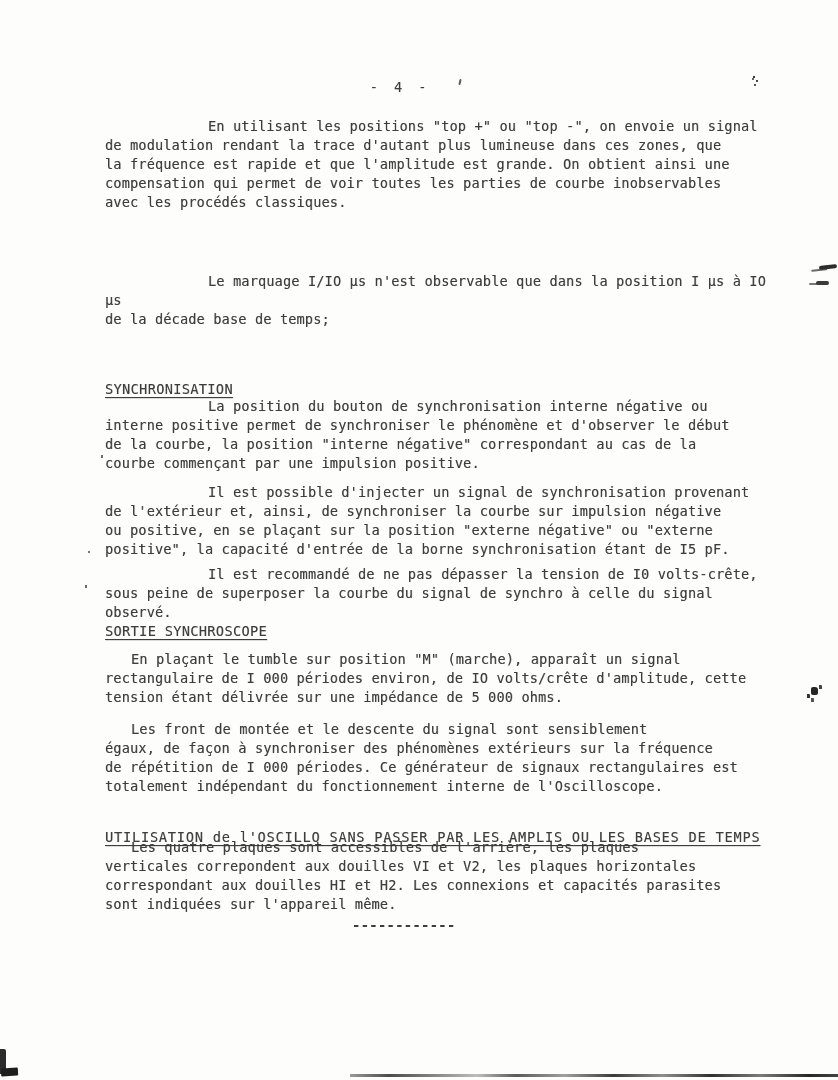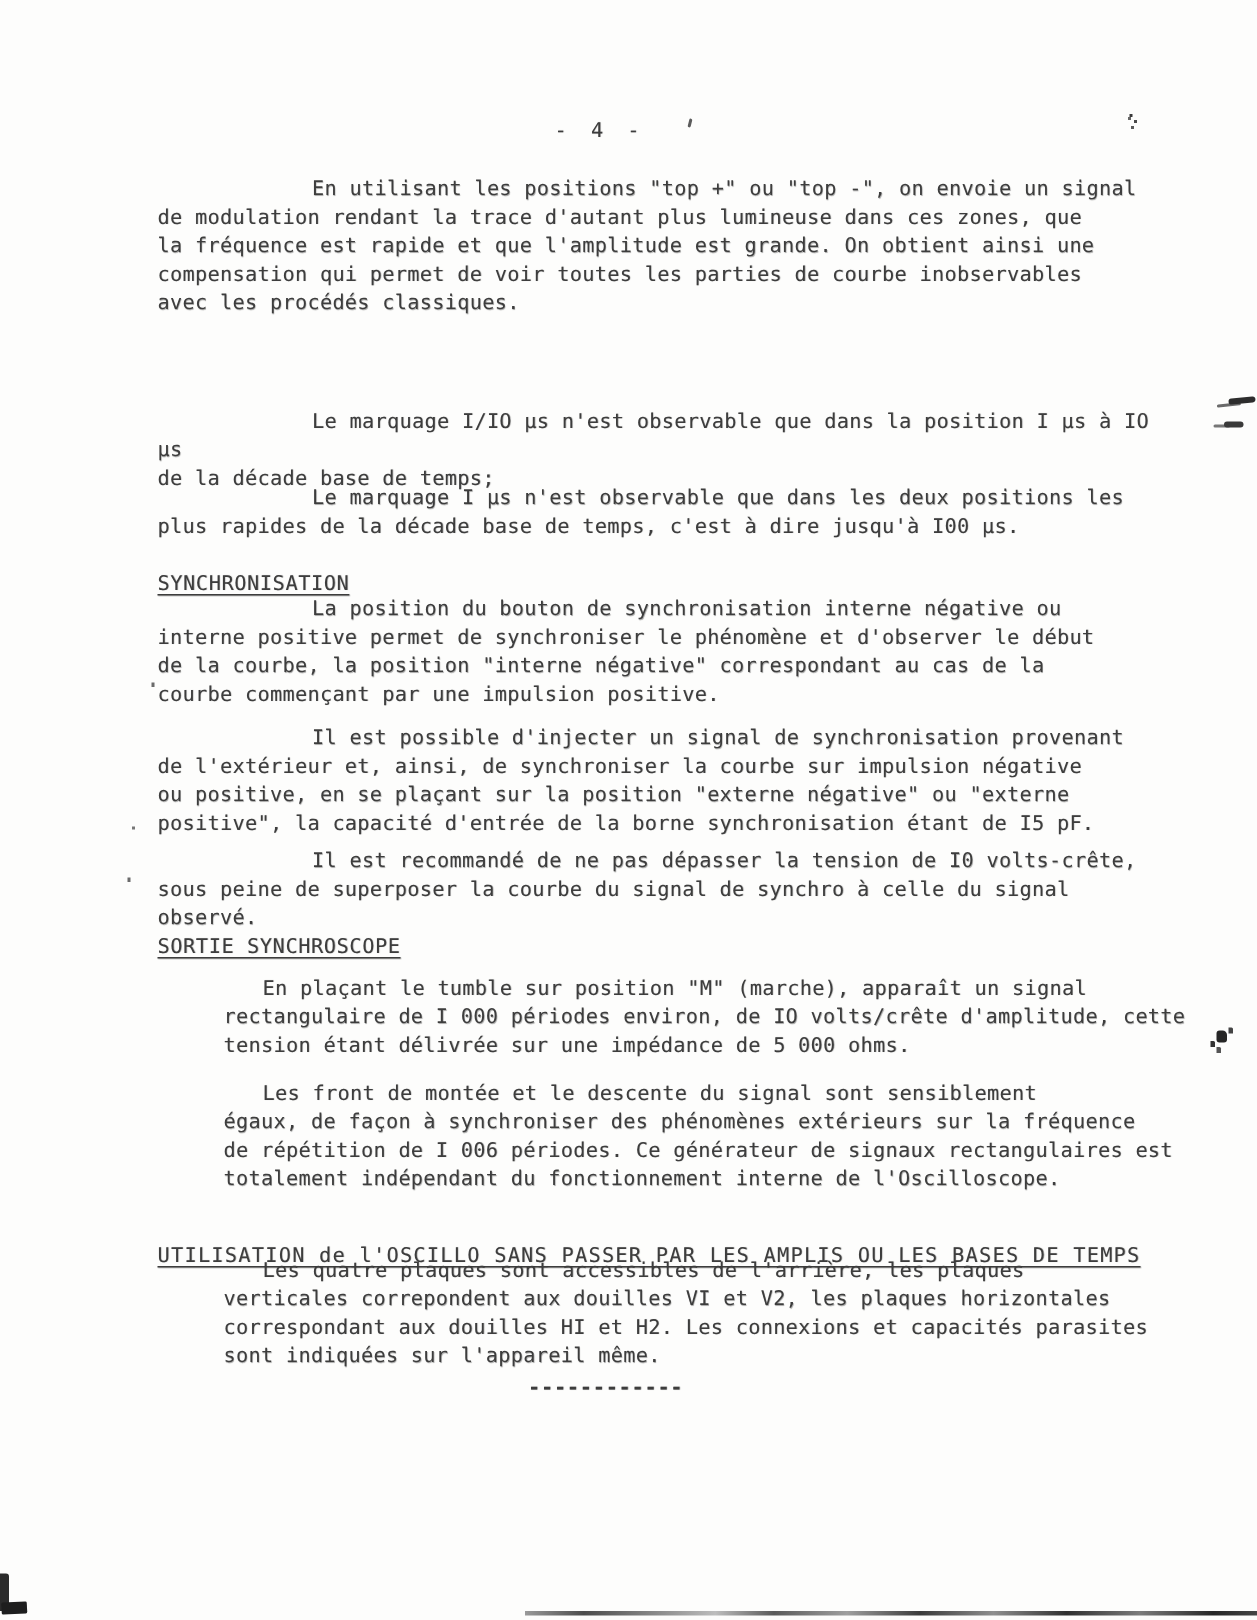--- a/index.html
+++ b/index.html
@@ -20,21 +20,21 @@
     position: absolute;
     left: 105px;
     width: 668px;
     font-size: 13.5px;
     line-height: 19px;
     letter-spacing: 0.2px;
     white-space: pre-line;
     text-shadow: 0.4px 0.4px 0.5px rgba(45,45,45,0.4);
   }
   .indent-deep  { text-indent: 103px; }
-  .indent-small { text-indent: 26px; margin-left: 44px; }
+  .indent-small { text-indent: 26px; }
   .heading {
     text-decoration: underline;
     text-underline-offset: 3px;
     text-decoration-thickness: 1.4px;
     letter-spacing: 0.4px;
   }
   .heading-wide { letter-spacing: 0.85px; }
   .pageno {
     left: 340px;
     width: 120px;
@@ -100,22 +100,20 @@
   <div class="block indent-deep b-p1">En utilisant les positions "top +" ou "top -", on envoie un signal
 de modulation rendant la trace d'autant plus lumineuse dans ces zones, que
 la fréquence est rapide et que l'amplitude est grande. On obtient ainsi une
 compensation qui permet de voir toutes les parties de courbe inobservables
 avec les procédés classiques.</div>
 
 
   <div class="block indent-deep b-p3">Le marquage I/IO µs n'est observable que dans la position I µs à IO µs
 de la décade base de temps;</div>
 
-  <div class="block indent-deep b-p4">Le marquage I µs n'est observable que dans les deux positions les
-plus rapides de la décade base de temps, c'est à dire jusqu'à I00 µs.</div>
 
   <div class="block heading b-h1">SYNCHRONISATION</div>
 
   <div class="block indent-deep b-p5">La position du bouton de synchronisation interne négative ou
 interne positive permet de synchroniser le phénomène et d'observer le début
 de la courbe, la position "interne négative" correspondant au cas de la
 courbe commençant par une impulsion positive.</div>
 
   <div class="block indent-deep b-p6">Il est possible d'injecter un signal de synchronisation provenant
 de l'extérieur et, ainsi, de synchroniser la courbe sur impulsion négative
@@ -127,21 +125,21 @@
 observé.</div>
 
   <div class="block heading b-h2">SORTIE SYNCHROSCOPE</div>
 
   <div class="block indent-small b-p8">En plaçant le tumble sur position "M" (marche), apparaît un signal
 rectangulaire de I 000 périodes environ, de IO volts/crête d'amplitude, cette
 tension étant délivrée sur une impédance de 5 000 ohms.</div>
 
   <div class="block indent-small b-p9">Les front de montée et le descente du signal sont sensiblement
 égaux, de façon à synchroniser des phénomènes extérieurs sur la fréquence
-de répétition de I 006 périodes. Ce générateur de signaux rectangulaires est
+de répétition de I 000 périodes. Ce générateur de signaux rectangulaires est
 totalement indépendant du fonctionnement interne de l'Oscilloscope.</div>
 
   <div class="block heading heading-wide b-h3">UTILISATION de l'OSCILLO SANS PASSER PAR LES AMPLIS OU LES BASES DE TEMPS</div>
 
   <div class="block indent-small b-p10">Les quatre plaques sont accessibles de l'arrière, les plaques
 verticales correpondent aux douilles VI et V2, les plaques horizontales
 correspondant aux douilles HI et H2. Les connexions et capacités parasites
 sont indiquées sur l'appareil même.</div>
 
   <div class="block b-divider">------------</div>

